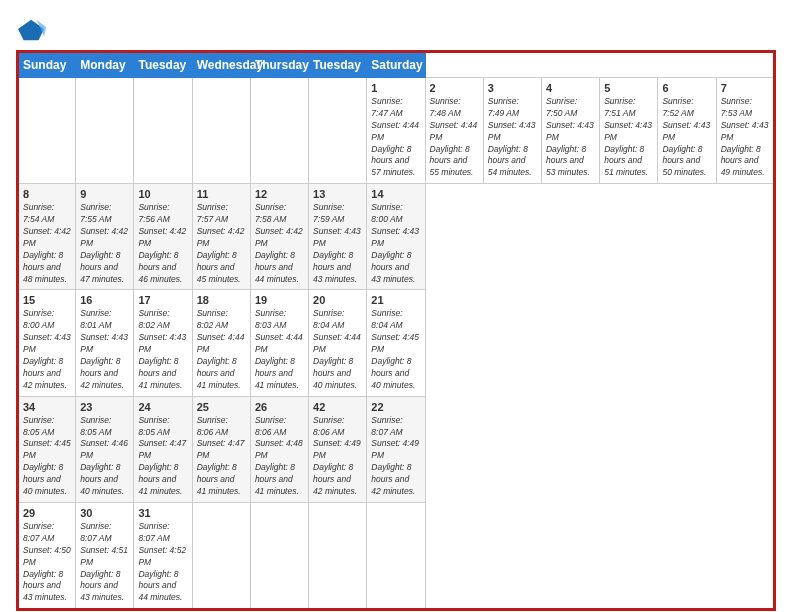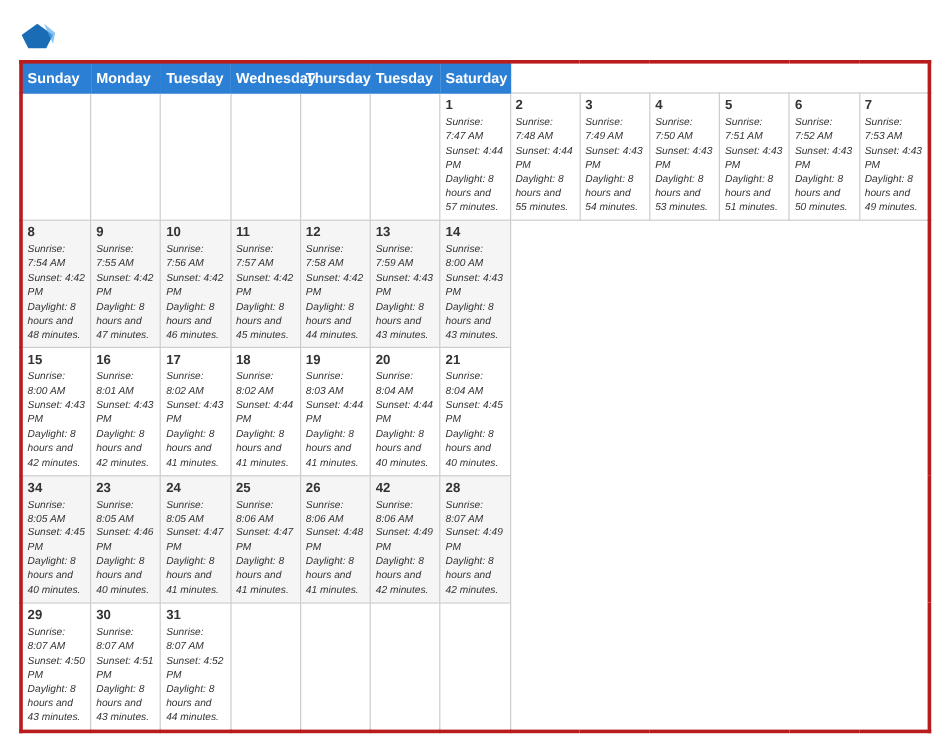--- a/index.html
+++ b/index.html
@@ -352,21 +352,21 @@
       </td>
           <td>
         <span class="day-num">42</span>
         <div class="day-info">
           Sunrise: 8:06 AM<br>
           Sunset: 4:49 PM<br>
           Daylight: 8 hours and 42 minutes.
         </div>
       </td>
           <td>
-        <span class="day-num">28</span>
+        <span class="day-num">22</span>
         <div class="day-info">
           Sunrise: 8:07 AM<br>
           Sunset: 4:49 PM<br>
           Daylight: 8 hours and 42 minutes.
         </div>
       </td>
         </tr>
         <tr>
           <td>
         <span class="day-num">29</span>

